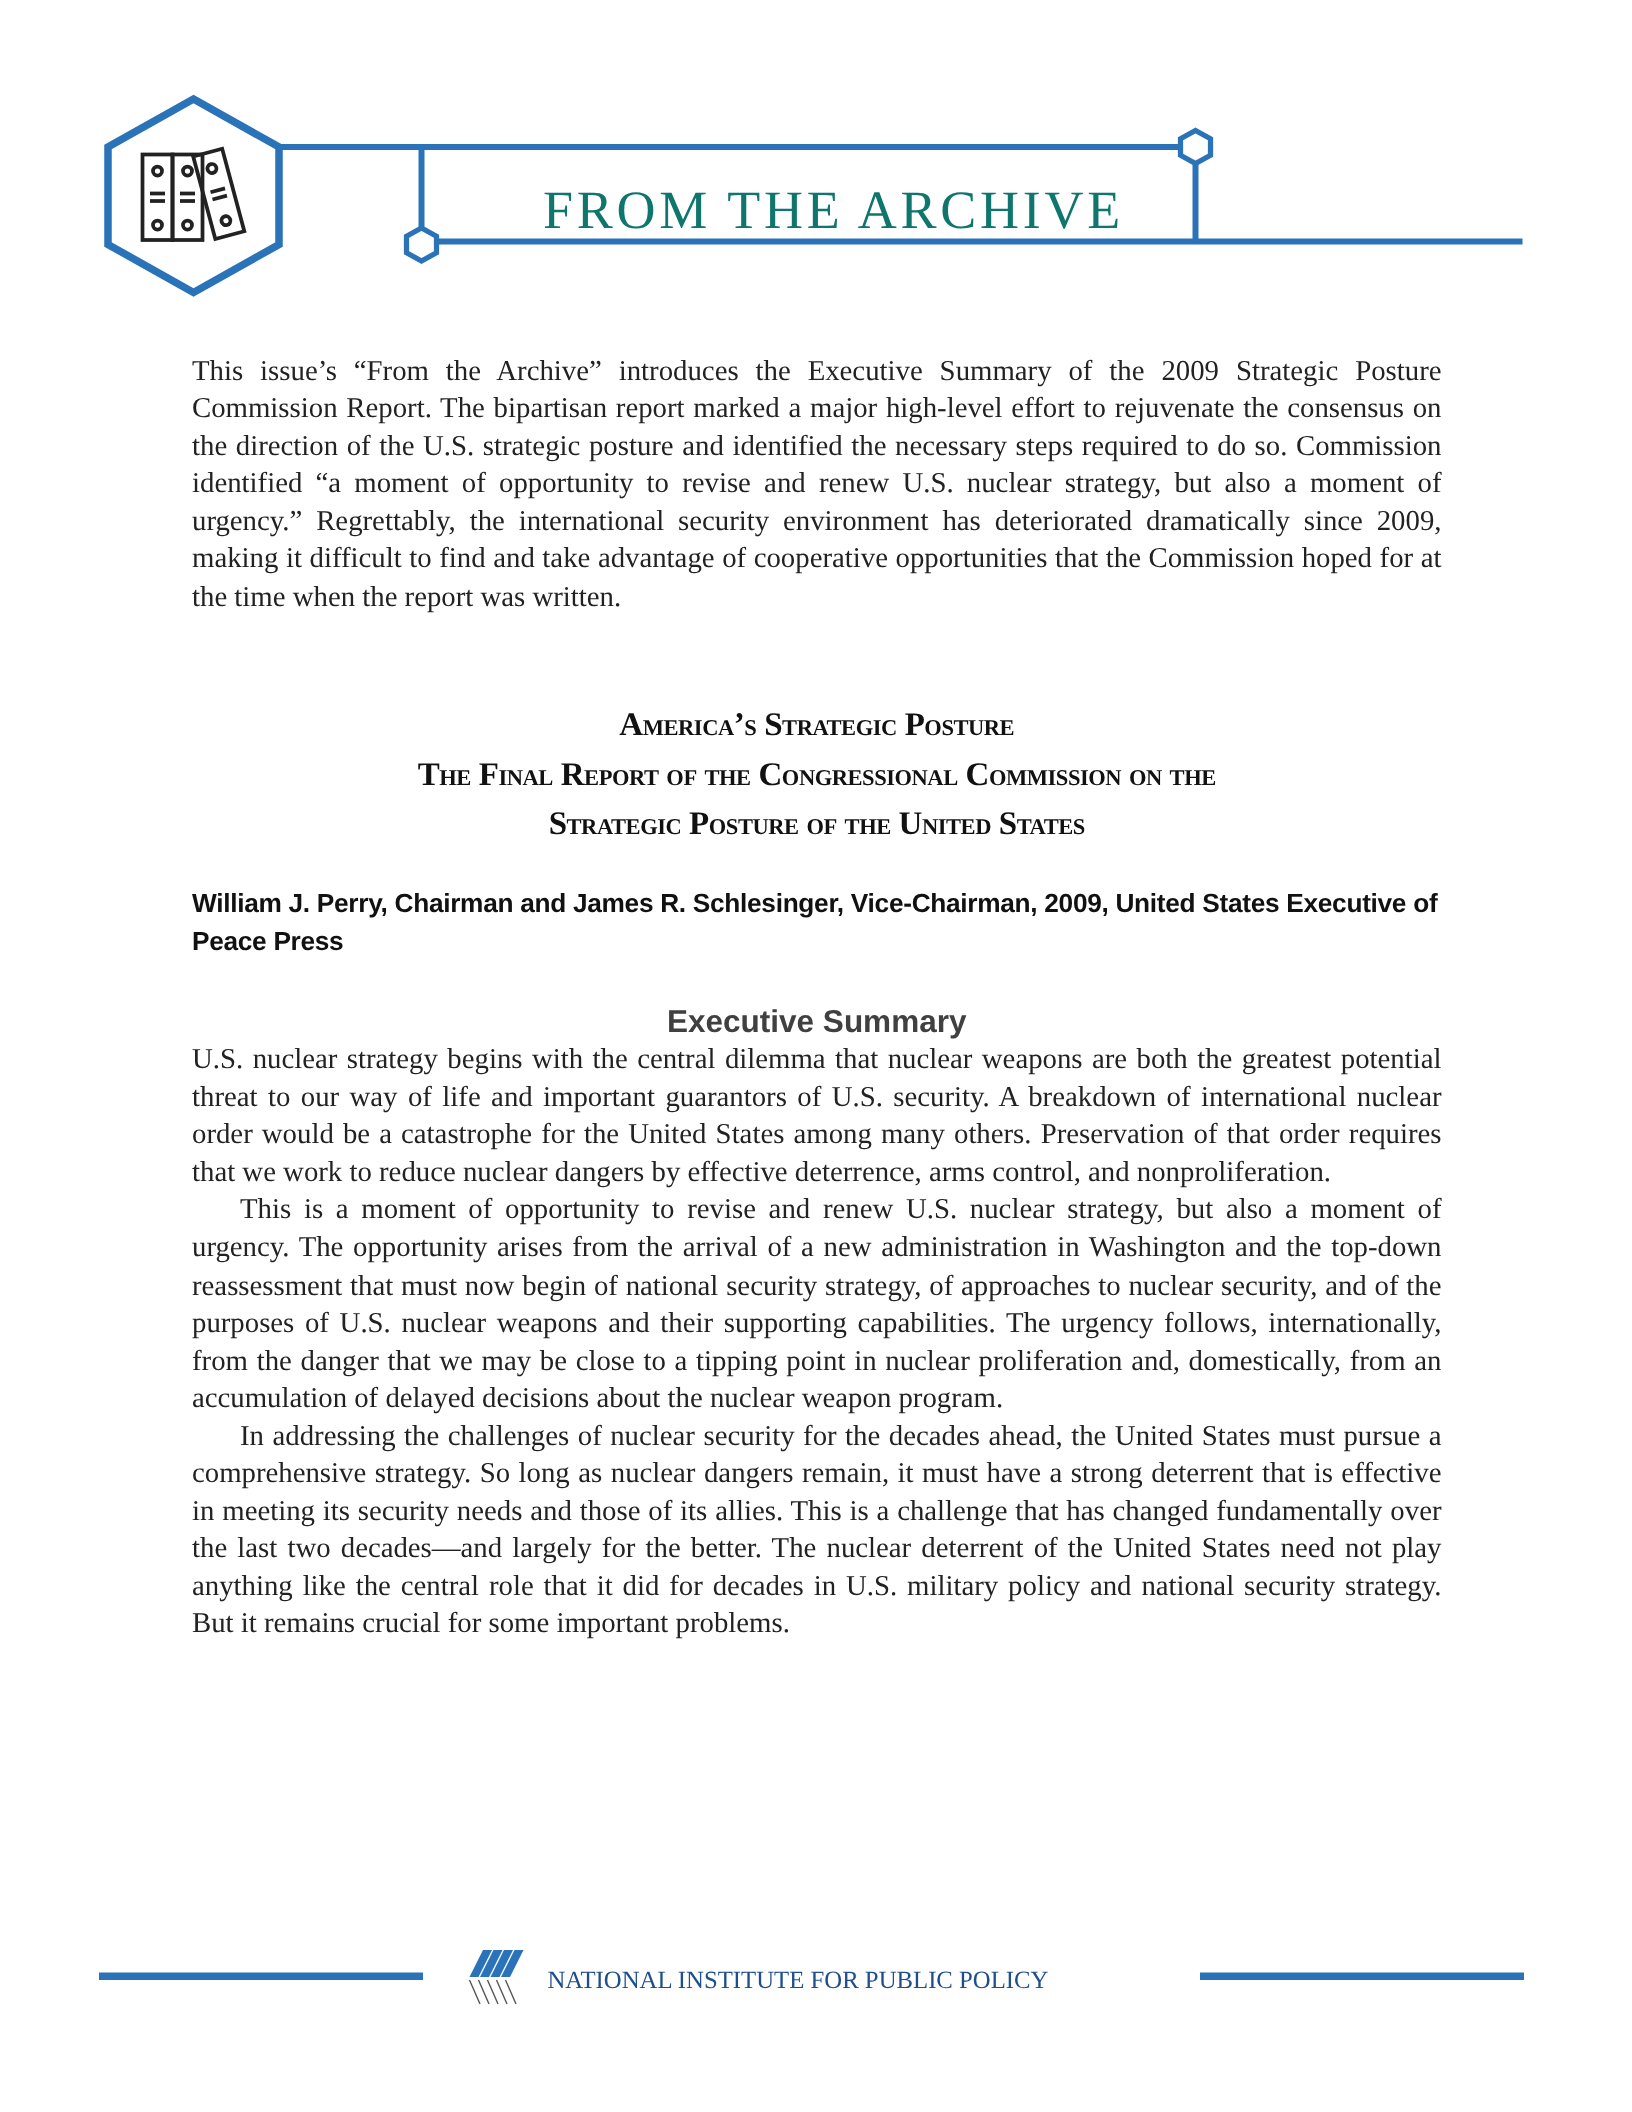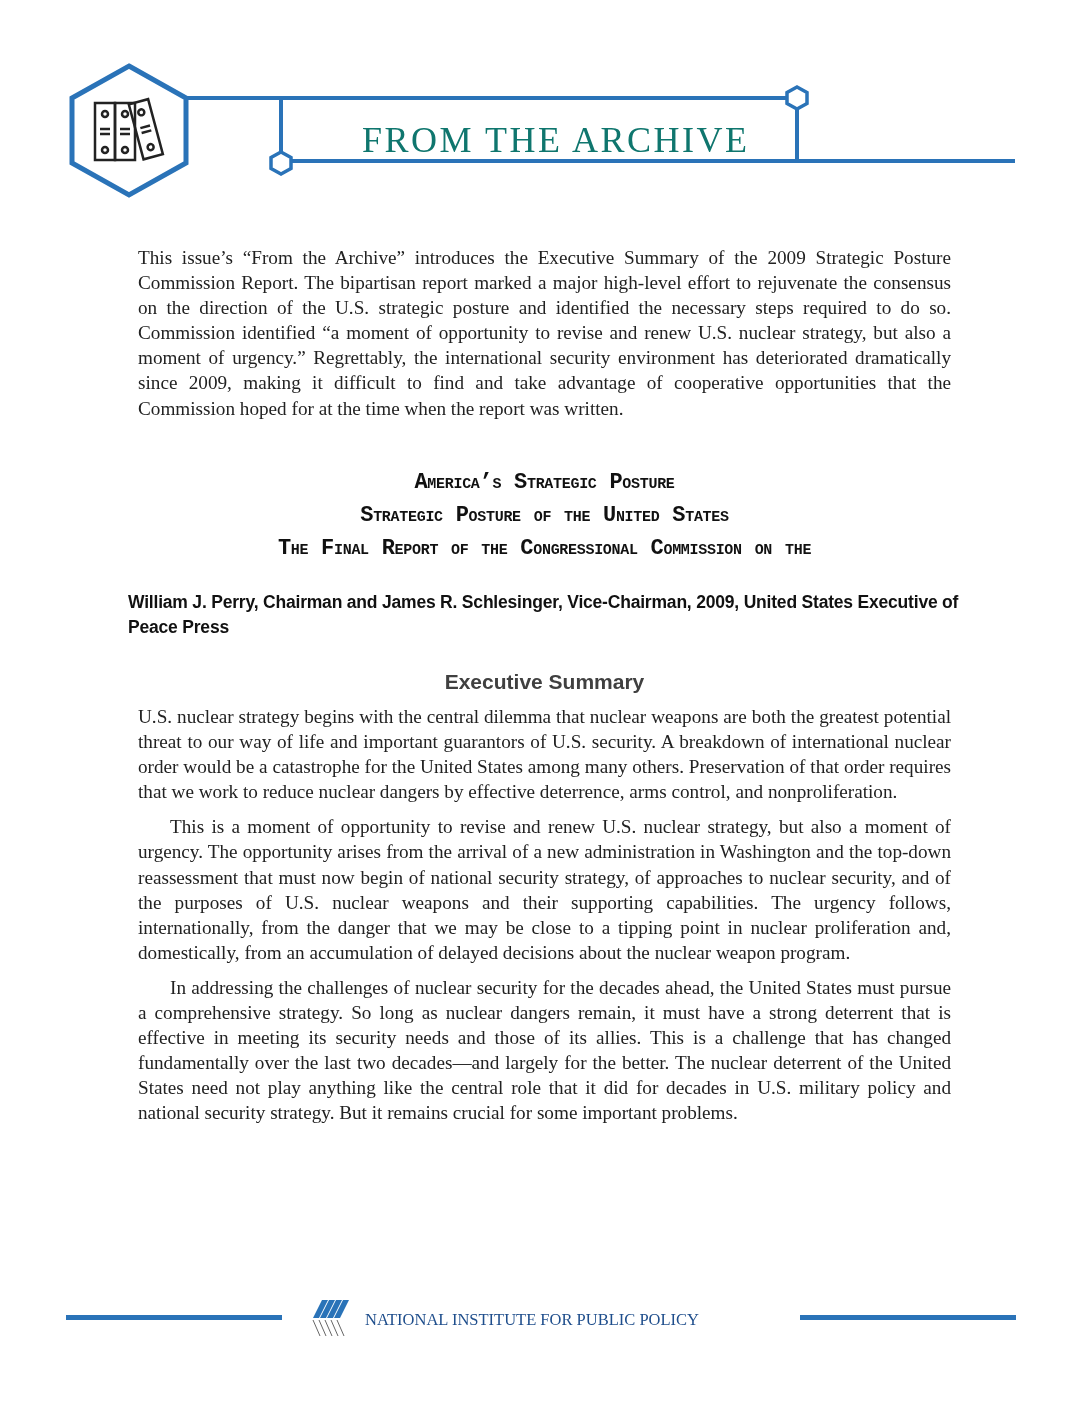--- a/index.html
+++ b/index.html
@@ -4,24 +4,24 @@
 <style>
   html, body { margin: 0; padding: 0; background: #ffffff; }
   body { width: 1088px; height: 1408px; position: relative; overflow: hidden;
          font-family: "DejaVu Serif", "Liberation Serif", serif; color: #222; }
   .header-svg { position: absolute; left: 0; top: 0; }
   .archive-title { position: absolute; left: 332px; top: 119px;
                    font-family: "Liberation Serif", serif; font-size: 36px;
                    letter-spacing: 2.5px; color: #0f766e; white-space: nowrap; margin-left: 30px; }
   .content { position: absolute; left: 128px; width: 833px; }
   .para { font-family: "Liberation Serif", serif; font-size: 19.2px; line-height: 25.1px;
-          text-align: justify; margin: 10px; color: #222; }
+          text-align: justify; margin: 0; color: #222; }
   .intro { top: 235px; }
   .report-title { position: absolute; left: 128px; width: 833px; top: 466px; text-align: center;
-                  font-family: Liberation Mono, monospace; font-weight: bold; font-size: 22px;
+                  font-family: Liberation Serif, serif; font-weight: bold; font-size: 22px;
                   line-height: 33px; font-variant: small-caps; color: #111; letter-spacing: -0.3px; }
   .authors { position: absolute; left: 128px; width: 833px; top: 590px;
              font-family: "Liberation Sans", sans-serif; font-weight: bold; font-size: 17.5px;
              line-height: 25px; color: #111; letter-spacing: -0.2px; }
   .exec-heading { position: absolute; left: 128px; width: 833px; top: 670px; text-align: center;
                   font-family: "Liberation Sans", sans-serif; font-weight: bold; font-size: 21px; color: #404040; }
   .summary { top: 694px; }
   .summary .para + .para { text-indent: 32px; }
   .footer-svg { position: absolute; left: 0; top: 1290px; }
   .footer-text { position: absolute; left: 365px; top: 1310px;
@@ -70,22 +70,22 @@
   </g>
 </svg>
 <div class="archive-title">FROM THE ARCHIVE</div>
 
 <div class="content intro">
   <p class="para">This issue’s “From the Archive” introduces the Executive Summary of the 2009 Strategic Posture Commission Report. The bipartisan report marked a major high-level effort to rejuvenate the consensus on the direction of the U.S. strategic posture and identified the necessary steps required to do so. Commission identified “a moment of opportunity to revise and renew U.S. nuclear strategy, but also a moment of urgency.” Regrettably, the international security environment has deteriorated dramatically since 2009, making it difficult to find and take advantage of cooperative opportunities that the Commission hoped for at the time when the report was written.</p>
 </div>
 
 <div class="report-title">
   <div>America’s Strategic Posture</div>
+  <div>The Final Report of the Congressional Commission on the</div>
   <div>Strategic Posture of the United States</div>
-  <div>The Final Report of the Congressional Commission on the</div>
 </div>
 
 <div class="authors">William J. Perry, Chairman and James R. Schlesinger, Vice-Chairman, 2009, United States Executive of Peace Press</div>
 
 <div class="exec-heading">Executive Summary</div>
 
 <div class="content summary">
   <p class="para">U.S. nuclear strategy begins with the central dilemma that nuclear weapons are both the greatest potential threat to our way of life and important guarantors of U.S. security. A breakdown of international nuclear order would be a catastrophe for the United States among many others. Preservation of that order requires that we work to reduce nuclear dangers by effective deterrence, arms control, and nonproliferation.</p>
   <p class="para">This is a moment of opportunity to revise and renew U.S. nuclear strategy, but also a moment of urgency. The opportunity arises from the arrival of a new administration in Washington and the top-down reassessment that must now begin of national security strategy, of approaches to nuclear security, and of the purposes of U.S. nuclear weapons and their supporting capabilities. The urgency follows, internationally, from the danger that we may be close to a tipping point in nuclear proliferation and, domestically, from an accumulation of delayed decisions about the nuclear weapon program.</p>
   <p class="para">In addressing the challenges of nuclear security for the decades ahead, the United States must pursue a comprehensive strategy.  So long as nuclear dangers remain, it must have a strong deterrent that is effective in meeting its security needs and those of its allies.  This is a challenge that has changed fundamentally over the last two decades—and largely for the better. The nuclear deterrent of the United States need not play anything like the central role that it did for decades in U.S. military policy and national security strategy. But it remains crucial for some important problems.</p>

